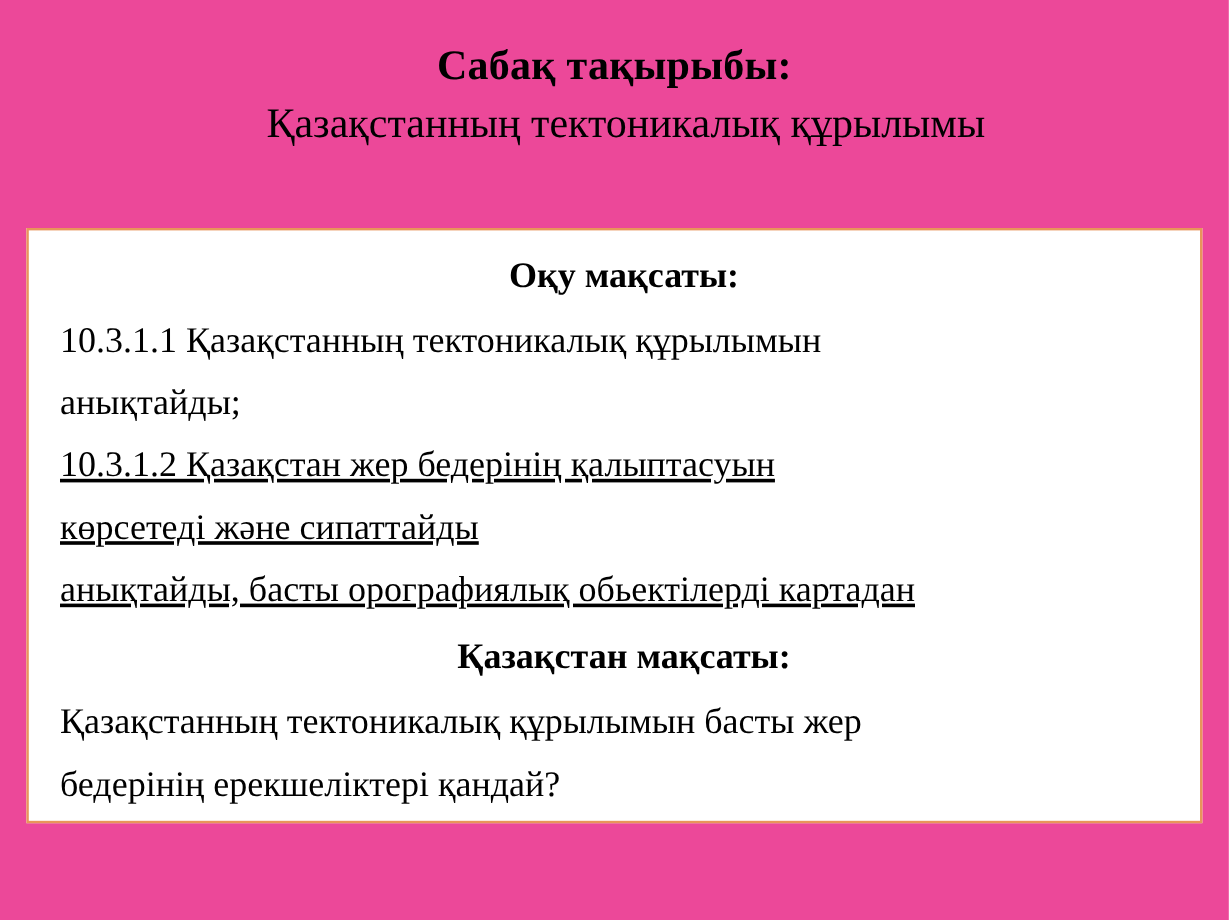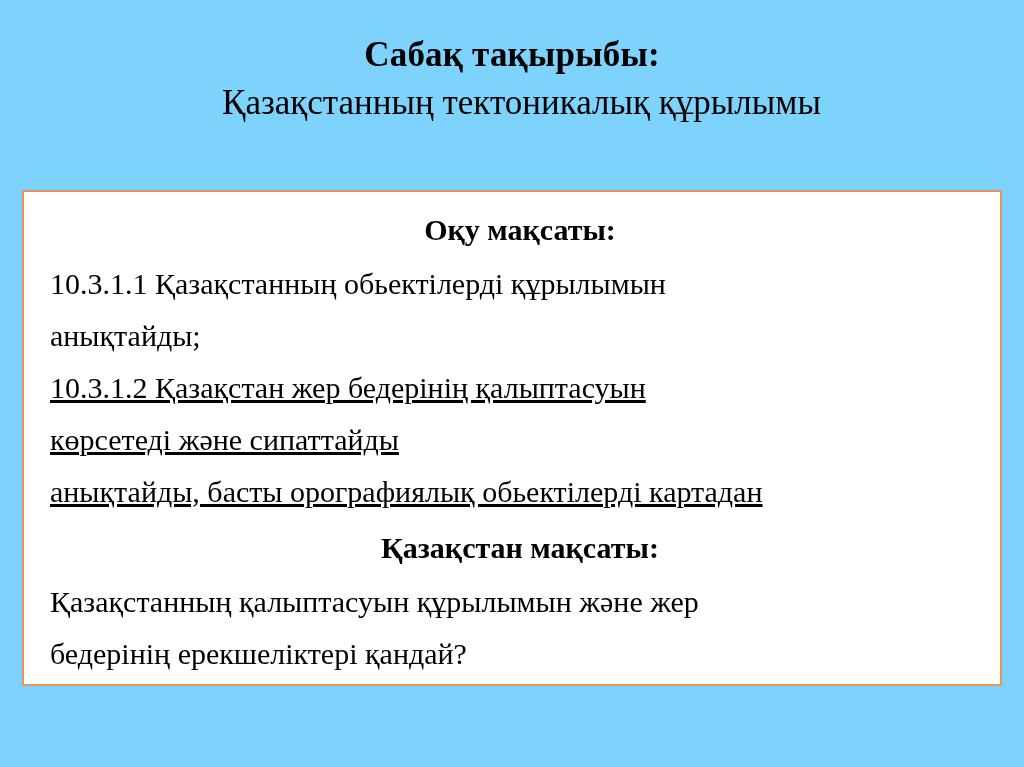--- a/index.html
+++ b/index.html
@@ -14,21 +14,21 @@
     font-family: "Liberation Serif", "DejaVu Serif", serif;
     color: #000000;
     overflow: hidden;
   }
 
   .slide {
     position: relative;
     width: 1024px;
     height: 767px;
     box-sizing: border-box;
-    background: #7dd3fc;
+    background: #ec4899;
   }
 
   
   .title-block {
     position: absolute;
     left: 0;
     top: 32px;
     width: 1024px;
     text-align: center;
   }
@@ -96,31 +96,31 @@
   <div class="title-block">
     <div class="title-line-1">Сабақ тақырыбы:</div>
     <div class="title-line-2">Қазақстанның тектоникалық құрылымы</div>
   </div>
 
   <div class="content-box">
 
     <div class="heading">Оқу мақсаты:</div>
 
     <p class="para">
-      <span class="ln">10.3.1.1 Қазақстанның обьектілерді құрылымын</span>
+      <span class="ln">10.3.1.1 Қазақстанның тектоникалық құрылымын</span>
       <span class="ln">анықтайды;</span>
     </p>
 
     <p class="para">
       <span class="ln">10.3.1.2 Қазақстан жер бедерінің қалыптасуын</span>
       <span class="ln">көрсетеді және сипаттайды</span>
       <span class="ln">анықтайды, басты орографиялық обьектілерді картадан</span>
     </p>
 
     <div class="heading second">Қазақстан мақсаты:</div>
 
     <p class="para">
-      <span class="ln">Қазақстанның қалыптасуын құрылымын және жер</span>
+      <span class="ln">Қазақстанның тектоникалық құрылымын басты жер</span>
       <span class="ln">бедерінің ерекшеліктері қандай?</span>
     </p>
 
   </div>
 </div>
 
 </body></html>

